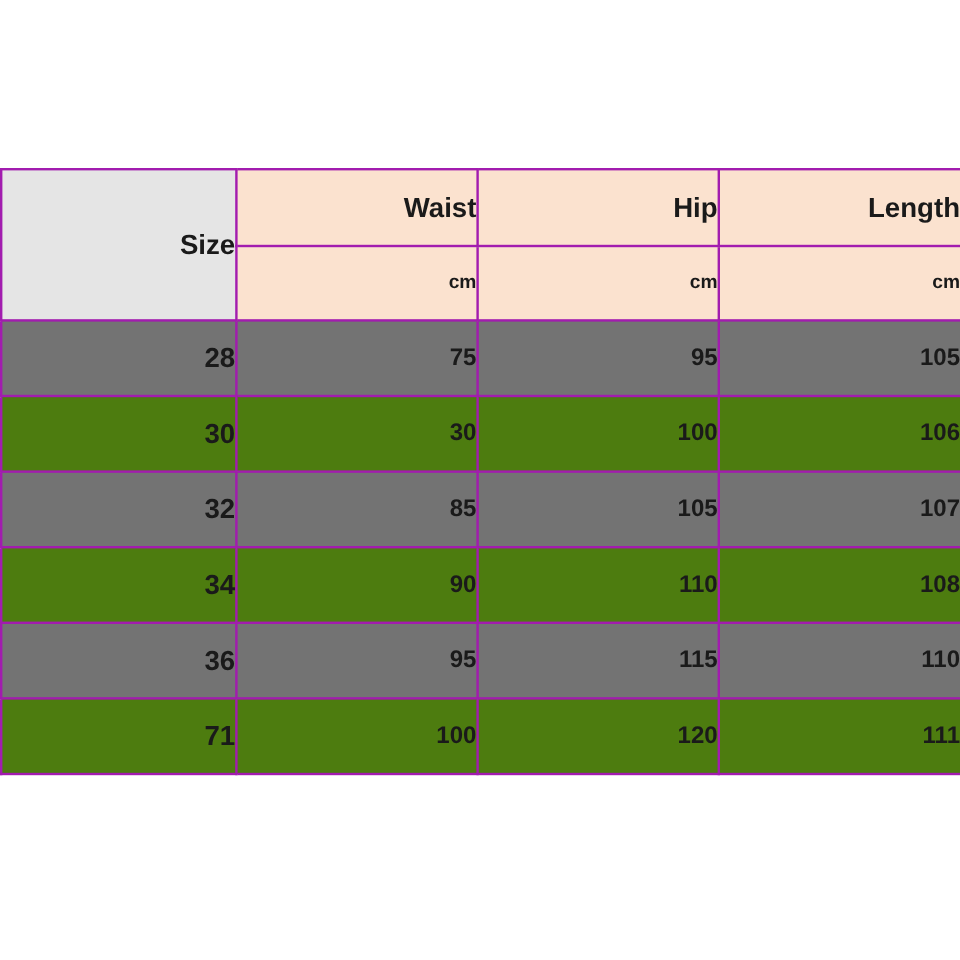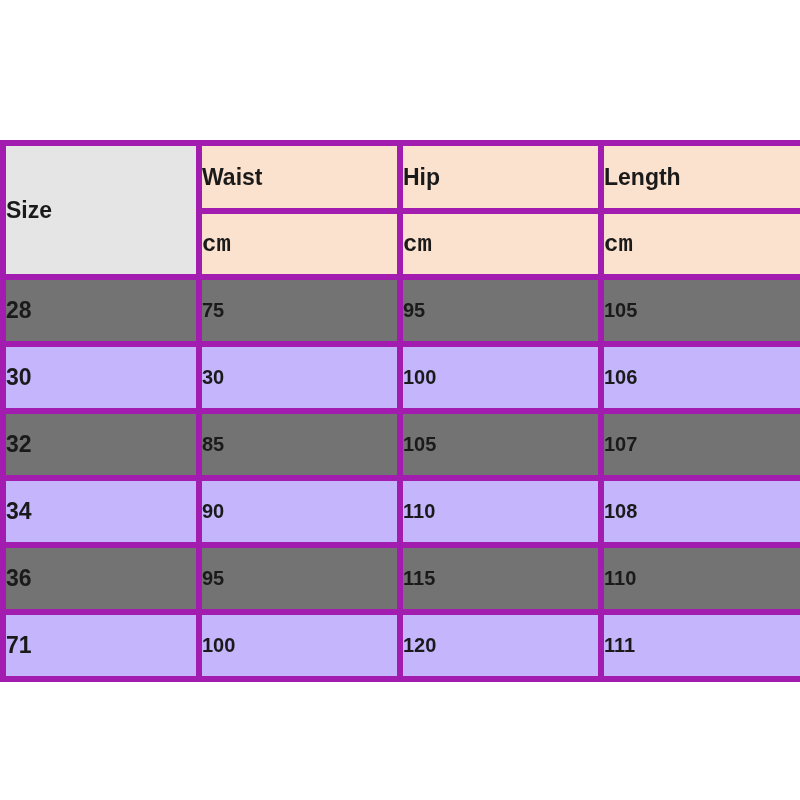--- a/index.html
+++ b/index.html
@@ -30,48 +30,47 @@
     width: 800px;
     table-layout: fixed;
   }
   table.size-table col.c-size   { width: 196px; }
   table.size-table col.c-waist  { width: 201px; }
   table.size-table col.c-hip    { width: 201px; }
   table.size-table col.c-length { width: 202px; }
 
   table.size-table td,
   table.size-table th {
-    border: 6px solid #a21caf;
-    text-align: left;
+    border: 2px solid #a21caf;
+    text-align: right;
     vertical-align: middle;
     font-weight: bold;
     color: #1a1a1a;
     padding: 0;
   }
   .hdr {
     background: #fbe2cf;
   }
   .hdr-main {
     height: 62px;
     font-size: 23px;
   }
   .hdr-unit {
     height: 60px;
-    font-size: 24px;
-    font-family: Liberation Mono, monospace;
+    font-size: 16px;
   }
   .hdr-size {
     background: #e5e5e5;
     font-size: 23px;
   }
   .row-odd td {
     background: #737373;
   }
   .row-even td {
-    background: #c4b5fd;
+    background: #4d7c0f;
   }
   .body-cell {
     height: 61px;
     font-size: 20px;
   }
   .body-cell.size-col {
     font-size: 23px;
   }
 </style>
 </head>

